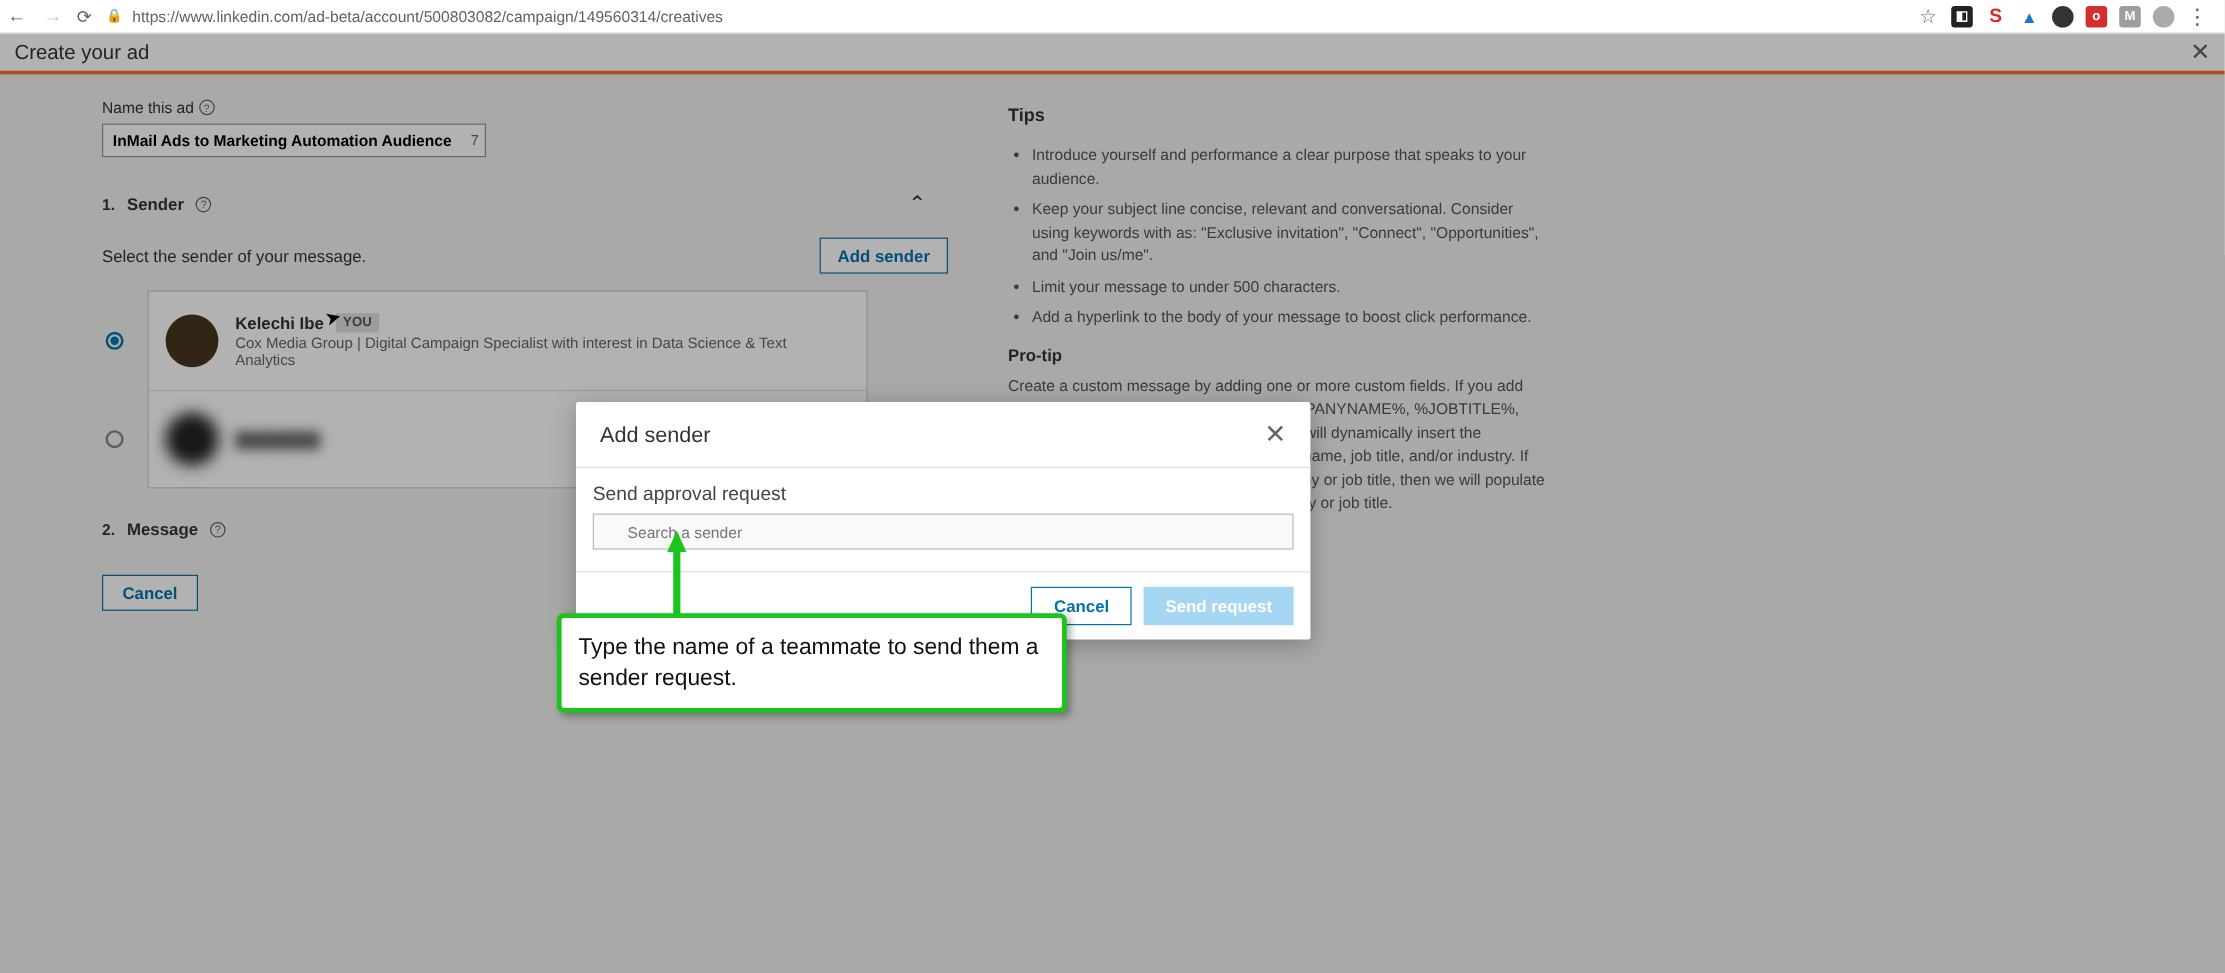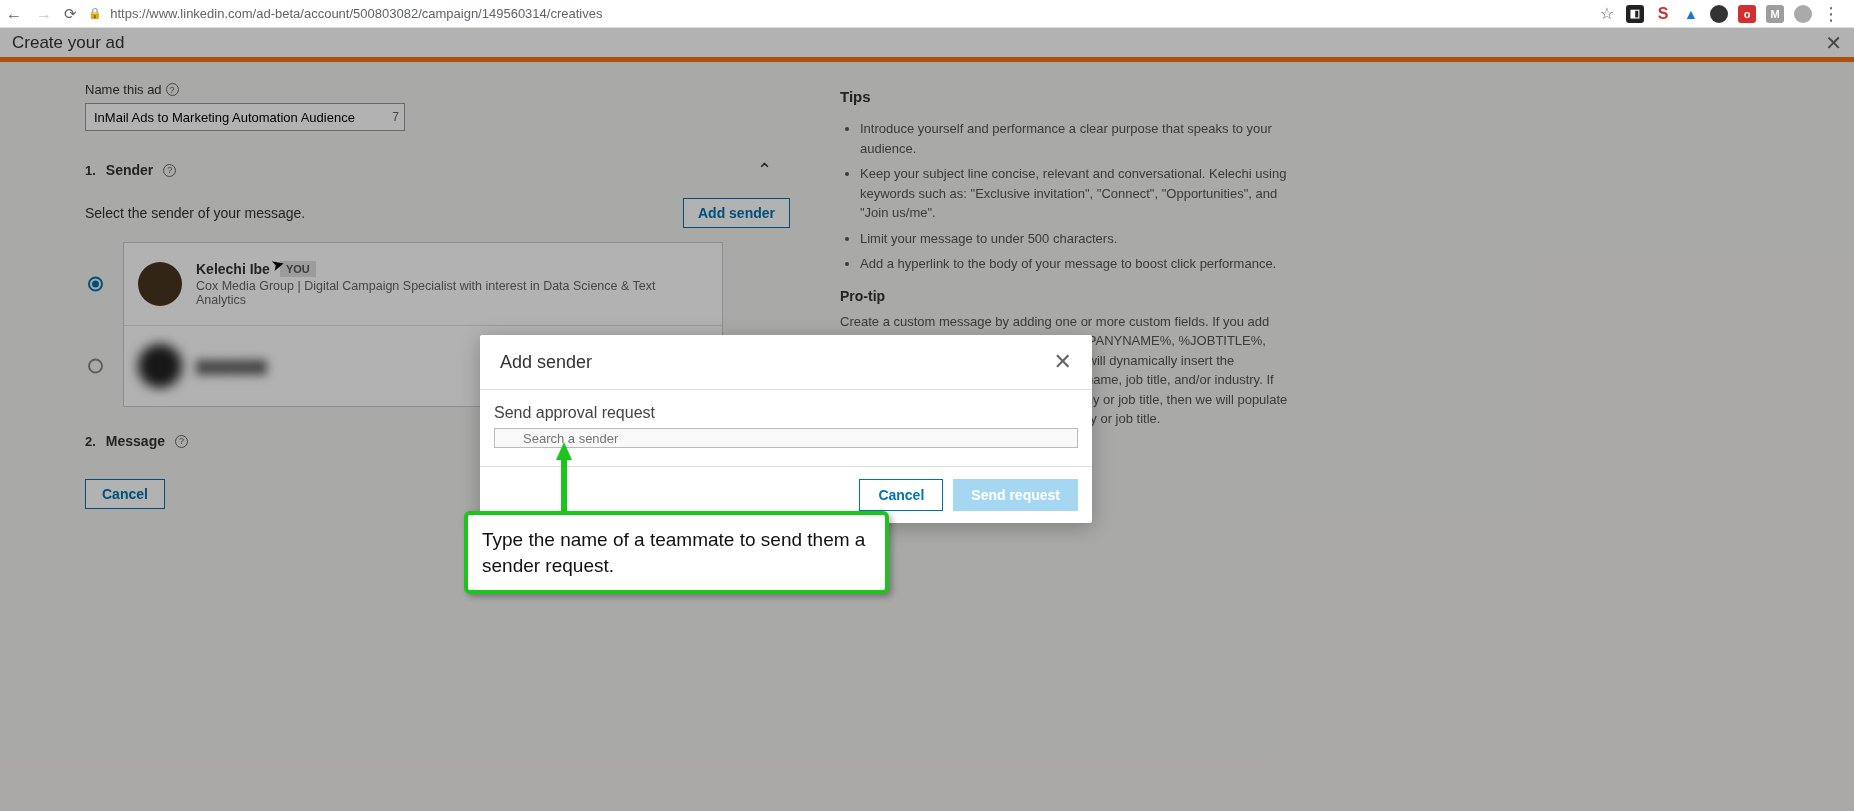--- a/index.html
+++ b/index.html
@@ -12,32 +12,32 @@
 .nav-arrows .disabled { opacity: 0.35; }
 .reload { font-size: 15px; color: #5f6368; cursor: pointer; }
 .url-section { display: flex; align-items: center; gap: 8px; flex: 1; }
 .lock { font-size: 11px; color: #5f6368; }
 .url { font-size: 13px; color: #5f6368; }
 .ext-icons { display: flex; gap: 10px; align-items: center; margin-right: 8px; }
 .ext-icon { width: 18px; height: 18px; border-radius: 3px; display: flex; align-items: center; justify-content: center; font-size: 11px; font-weight: bold; }
 .star { color: #5f6368; font-size: 16px; }
 
 
-.page-header { background: #fff; height: 34px; display: flex; align-items: center; justify-content: space-between; padding: 0 12px; border-bottom: 5px solid #f97316; }
+.page-header { background: #fff; height: 34px; display: flex; align-items: center; justify-content: space-between; padding: 0 12px; border-bottom: 3px solid #f97316; }
 .page-title { font-size: 17px; color: #333; font-weight: 400; }
 .close-x { font-size: 20px; color: #666; cursor: pointer; }
 
 
 .content { display: flex; padding: 20px 0; position: relative; }
 .left-col { width: 790px; padding-left: 85px; }
 .right-col { padding-left: 50px; padding-right: 60px; width: 560px; }
 
 .field-label { font-size: 13px; color: #333; margin-bottom: 6px; display: flex; align-items: center; gap: 4px; }
 .help-icon { width: 13px; height: 13px; border: 1px solid #666; border-radius: 50%; display: inline-flex; align-items: center; justify-content: center; font-size: 9px; color: #666; }
-.ad-name-input { width: 320px; height: 28px; border: 1px solid #999; padding: 0 8px; font-size: 13px; background: #fff; position: relative; }
+.ad-name-input { width: 320px; height: 28px; border: 1px solid #999; padding: 0 8px; font-size: 13px; background: #fff; position: relative; font-weight: bold; }
 .ad-name-wrap { position: relative; width: 320px; }
 .char-count { position: absolute; right: 6px; top: 50%; transform: translateY(-50%); font-size: 12px; color: #666; }
 
 .section-header { display: flex; align-items: center; justify-content: space-between; margin-top: 28px; }
 .section-num { font-size: 13px; color: #333; font-weight: bold; }
 .section-title { font-size: 14px; color: #333; font-weight: bold; }
 .chevron { font-size: 18px; color: #333; cursor: pointer; margin-right: 18px; }
 
 .sender-sub { font-size: 14px; color: #333; margin-top: 17px; display: flex; justify-content: space-between; align-items: center; }
 .add-sender-btn { border: 1px solid #0073b1; background: #fff; color: #0073b1; padding: 6px 14px; font-size: 14px; cursor: pointer; font-weight: 600; margin-right: 0; }
@@ -71,21 +71,21 @@
 
 .overlay { position: absolute; inset: 0; top: 28px; background: rgba(0,0,0,0.3); }
 
 
 .modal { position: absolute; left: 480px; top: 335px; width: 612px; background: #fff; border-radius: 2px; box-shadow: 0 4px 20px rgba(0,0,0,0.25); }
 .modal-header { display: flex; justify-content: space-between; align-items: center; padding: 14px 20px; border-bottom: 1px solid #e0e0e0; }
 .modal-title { font-size: 18px; color: #333; font-weight: 400; }
 .modal-close { font-size: 22px; color: #666; cursor: pointer; }
 .modal-body { padding: 14px 14px 18px; }
 .modal-label { font-size: 16px; color: #444; margin-bottom: 6px; }
-.modal-input { width: 100%; height: 20px; border: 1px solid #bbb; background: #f9f9f9; padding: 0 28px; font-size: 13px; }
+.modal-input { width: 100%; height: 30px; border: 1px solid #bbb; background: #f9f9f9; padding: 0 28px; font-size: 13px; }
 .modal-footer { border-top: 1px solid #e0e0e0; padding: 12px 14px; display: flex; justify-content: flex-end; gap: 10px; }
 .btn-cancel { border: 1px solid #0073b1; background: #fff; color: #0073b1; padding: 7px 18px; font-size: 14px; cursor: pointer; font-weight: 600; }
 .btn-send { border: none; background: #a6d7f2; color: #fff; padding: 7px 18px; font-size: 14px; cursor: not-allowed; font-weight: 600; }
 
 
 .callout-arrow { position: absolute; left: 556px; top: 442px; width: 0; height: 0; border-left: 8px solid transparent; border-right: 8px solid transparent; border-bottom: 18px solid #1ec41e; }
 .callout-stem { position: absolute; left: 561px; top: 457px; width: 6px; height: 56px; background: #1ec41e; }
 .callout-box { position: absolute; left: 464px; top: 511px; width: 425px; background: #fff; border: 4px solid #1ec41e; border-radius: 6px; padding: 12px 14px; box-shadow: 3px 3px 6px rgba(0,0,0,0.3); font-size: 19px; color: #111; line-height: 1.35; }
 
 
@@ -180,21 +180,21 @@
       <span class="help-icon">?</span>
     </div>
 
     <button class="cancel-main">Cancel</button>
   </div>
 
   <div class="right-col">
     <div class="tips-title">Tips</div>
     <ul class="tips-list">
       <li>Introduce yourself and performance a clear purpose that speaks to your audience.</li>
-      <li>Keep your subject line concise, relevant and conversational. Kelechi using keywords such as: "Exclusive invitation", "Connect", "Opportunities", and "Join us/me".</li>
+      <li>Keep your subject line concise, relevant and conversational. Consider using keywords with as: "Exclusive invitation", "Connect", "Opportunities", and "Join us/me".</li>
       <li>Limit your message to under 500 characters.</li>
       <li>Add a hyperlink to the body of your message to boost click performance.</li>
     </ul>
     <div class="protip-title">Pro-tip</div>
     <div class="protip-text">Create a custom message by adding one or more custom fields. If you add %FIRSTNAME%, %LASTNAME%, %COMPANYNAME%, %JOBTITLE%, and/or %INDUSTRY%, then these macros will dynamically insert the recipient's first name, last name, company name, job title, and/or industry. If the user has more than one current company or job title, then we will populate the recipient's most recently added company or job title.</div>
   </div>
 </div>
 
 <div class="overlay"></div>
 

